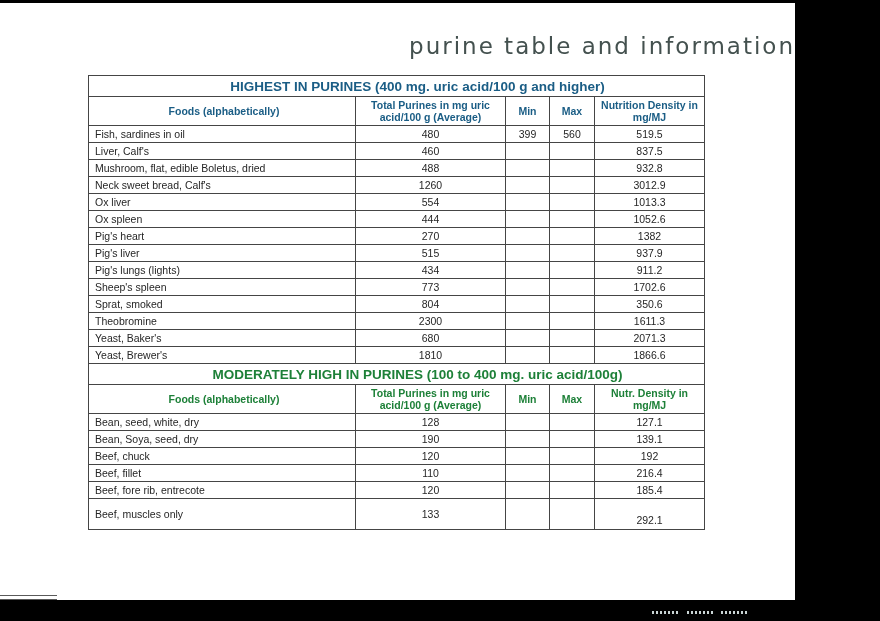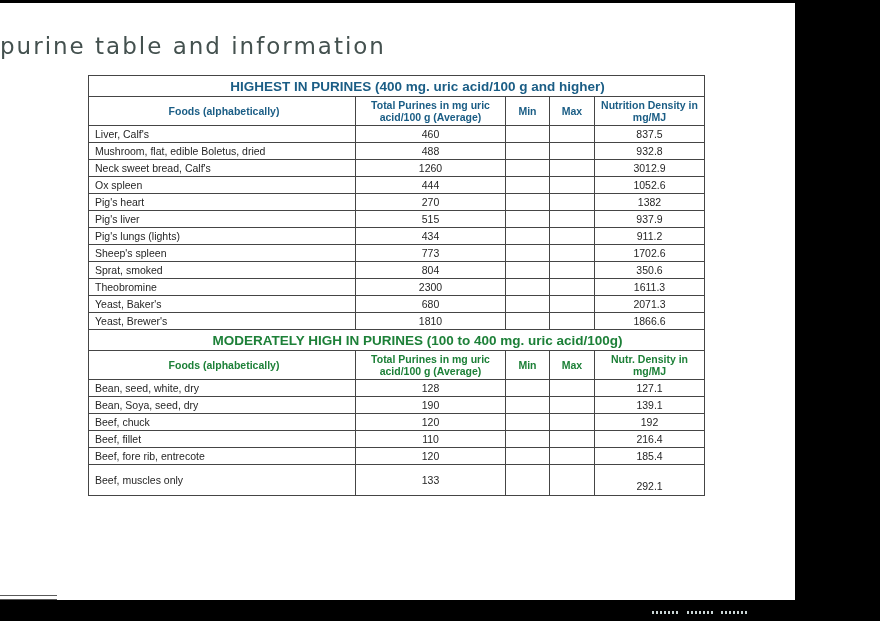--- a/index.html
+++ b/index.html
@@ -10,21 +10,21 @@
     font-family:"Liberation Sans", sans-serif;
     overflow:hidden;
   }
   .sheet {
     position:absolute; left:0; top:3px;
     width:795px; height:597px;
     background:#ffffff;
   }
   .page-title {
     position:absolute; top:30px; left:0; width:100%;
-    text-align:left;
+    text-align:right;
     font-family:"DejaVu Sans", sans-serif;
     font-weight:normal;
     font-size:23px;
     letter-spacing:2px;
     color:#44514f;
   }
   .table-wrap {
     position:absolute; left:88px; top:72px; width:616px;
   }
   table {
@@ -114,39 +114,53 @@
         <tr class="col-row">
           <th class="h-food">Foods (alphabetically)</th>
           <th>Total Purines in mg uric acid/100 g (Average)</th>
           <th>Min</th>
           <th>Max</th>
           <th>Nutrition Density in mg/MJ</th>
         </tr>
       </thead>
       <tbody>
           <tr>
+            <td class="food">Fish, sardines in oil</td>
+            <td class="num">480</td>
+            <td class="num">399</td>
+            <td class="num">560</td>
+            <td class="num">519.5</td>
+          </tr>
+          <tr>
             <td class="food">Liver, Calf's</td>
             <td class="num">460</td>
             <td class="num"></td>
             <td class="num"></td>
             <td class="num">837.5</td>
           </tr>
           <tr>
             <td class="food">Mushroom, flat, edible Boletus, dried</td>
             <td class="num">488</td>
             <td class="num"></td>
             <td class="num"></td>
             <td class="num">932.8</td>
           </tr>
           <tr>
             <td class="food">Neck sweet bread, Calf's</td>
             <td class="num">1260</td>
             <td class="num"></td>
             <td class="num"></td>
             <td class="num">3012.9</td>
+          </tr>
+          <tr>
+            <td class="food">Ox liver</td>
+            <td class="num">554</td>
+            <td class="num"></td>
+            <td class="num"></td>
+            <td class="num">1013.3</td>
           </tr>
           <tr>
             <td class="food">Ox spleen</td>
             <td class="num">444</td>
             <td class="num"></td>
             <td class="num"></td>
             <td class="num">1052.6</td>
           </tr>
           <tr>
             <td class="food">Pig's heart</td>

